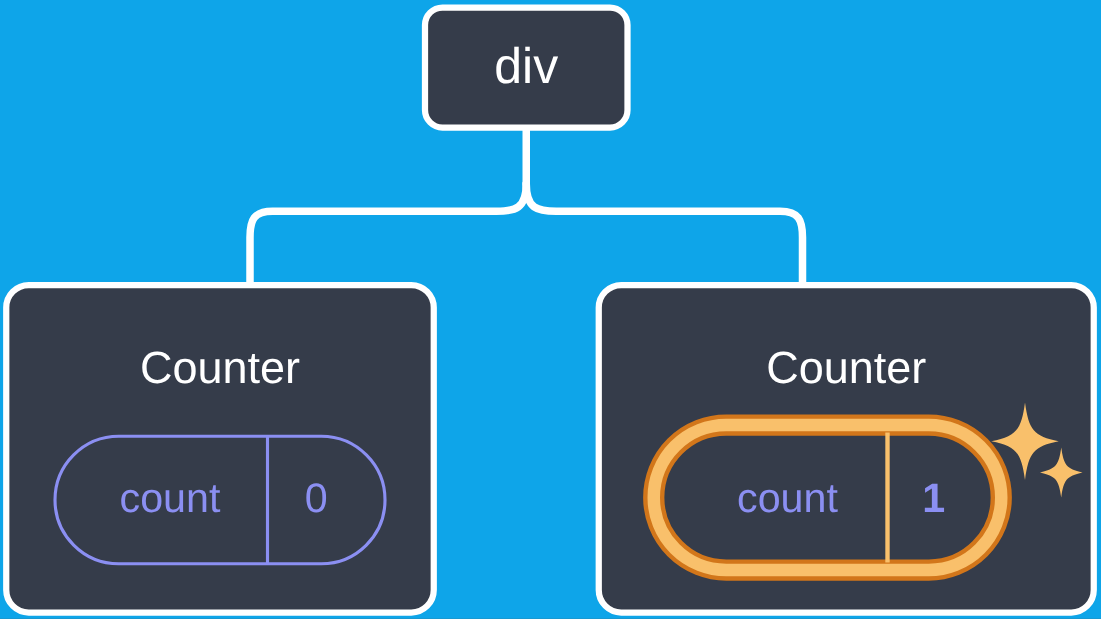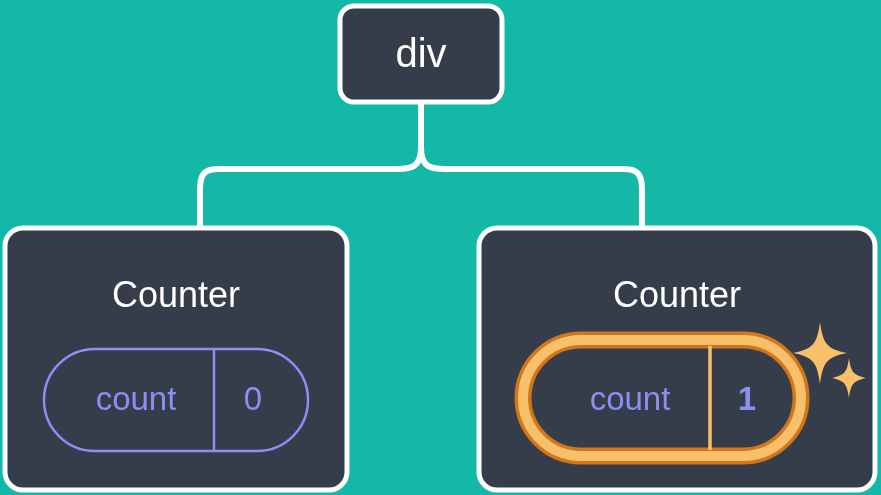--- a/index.html
+++ b/index.html
@@ -10,21 +10,21 @@
     width: 881px;
     height: 495px;
     overflow: hidden;
     background: #4c666f;
     font-family: "Liberation Sans", sans-serif;
   }
   #stage {
     position: relative;
     width: 881px;
     height: 495px;
-    background: #14b8a6;
+    background: #0ea5e9;
   }
   #stage svg.layer {
     position: absolute;
     left: 0;
     top: 0;
     width: 881px;
     height: 495px;
   }
   .node-label {
     fill: #ffffff;

